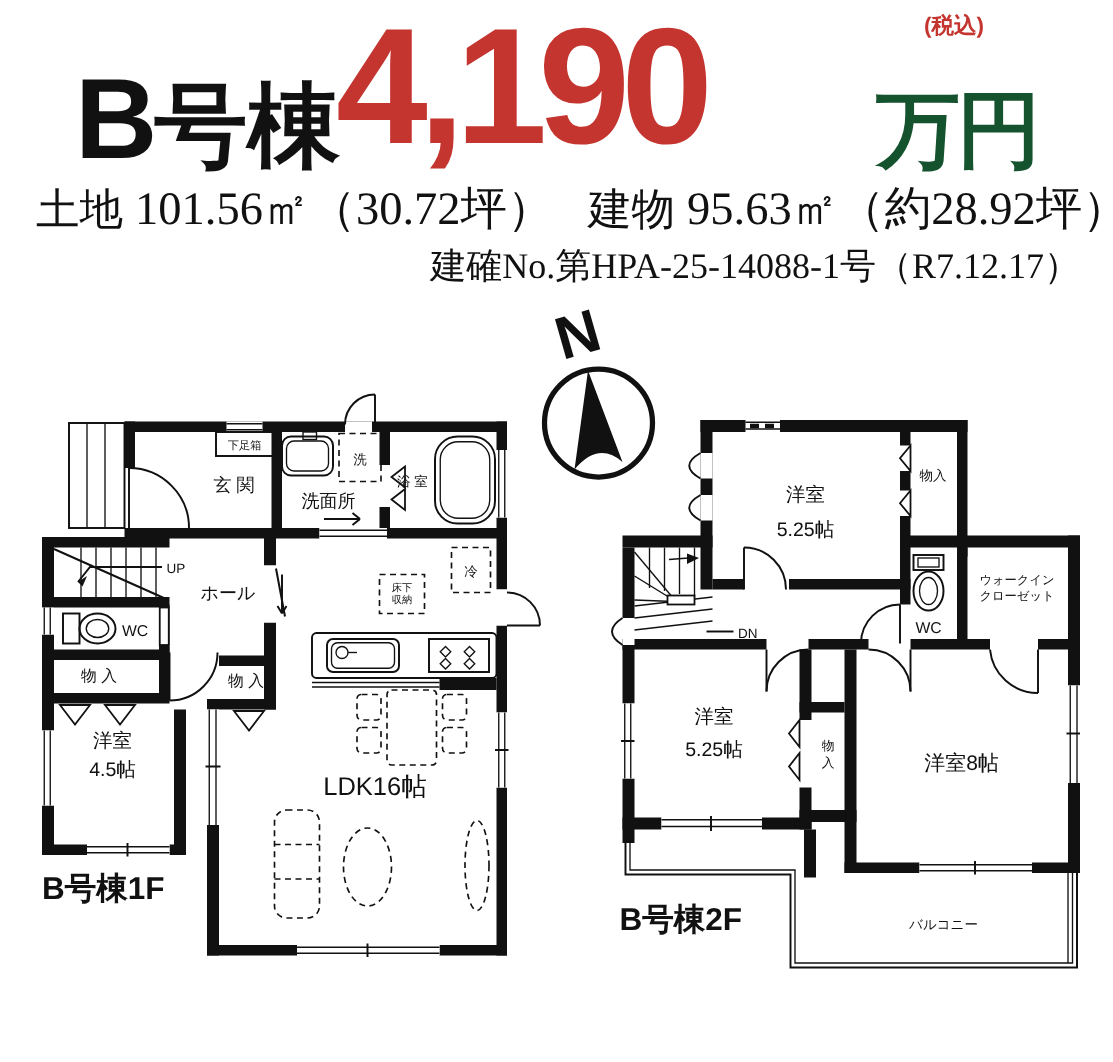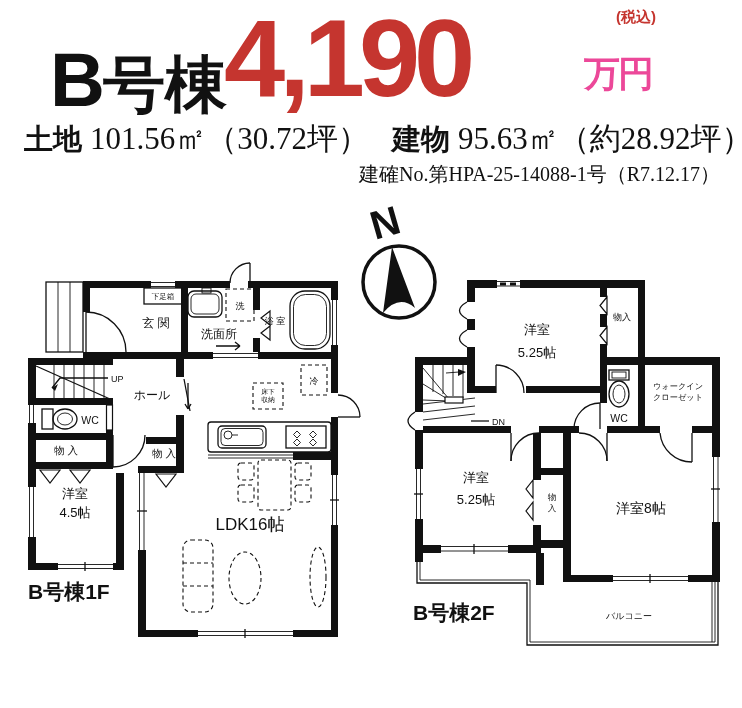--- a/index.html
+++ b/index.html
@@ -3,28 +3,28 @@
 <meta charset="utf-8">
 <style>
   html,body{margin:0;padding:0;}
   body{width:742px;height:708px;position:relative;background:#ffffff;overflow:hidden;
        font-family:"Liberation Sans",sans-serif;color:#111;}
   .abs{position:absolute;}
   
   #bname{left:50px;top:36px;font-size:62px;font-weight:bold;letter-spacing:0px;color:#111;text-align:center;}
   #bname .bletter{font-size:76px;letter-spacing:-2px;}
   #price{left:224px;top:-6px;font-size:110px;font-weight:bold;letter-spacing:-6px;color:#c5352f;}
-  #unit{left:584px;top:50px;font-size:36px;font-weight:bold;color:#ec4899;letter-spacing:-2px;}
+  #unit{left:584px;top:50px;font-size:56px;font-weight:bold;color:#14532d;letter-spacing:-2px;}
   #tax{left:616px;top:8px;font-size:15px;font-weight:bold;color:#c5352f;}
   .arealine{top:118px;font-size:29px;white-space:nowrap;}
-  .arealabel{font-weight:bold;font-family:"Liberation Sans",sans-serif;}
+  .arealabel{font-weight:normal;font-family:"Liberation Sans",sans-serif;}
   .areavalue{font-family:"Liberation Serif",serif;font-size:31px;}
   #land{left:24px;}
   #bldg{left:392px;}
-  #confirm{top:161px;right:22px;font-size:20px;font-family:"Liberation Serif",serif;white-space:nowrap;}
+  #confirm{top:161px;right:22px;font-size:24px;font-family:"Liberation Serif",serif;white-space:nowrap;}
   
   svg text{font-family:"Liberation Sans",sans-serif;fill:#111;}
   .wall{fill:#111;stroke:none;}
   .thin{fill:none;stroke:#111;stroke-width:1.3;}
   .thin2{fill:none;stroke:#111;stroke-width:0.9;}
   .dash{fill:none;stroke:#111;stroke-width:1.1;stroke-dasharray:4 3;}
   .wht{fill:#fff;stroke:none;}
   .whtb{fill:#fff;stroke:#111;stroke-width:1.2;}
   .cap{font-size:21px;font-weight:bold;}
   .rm{font-size:12px;}

